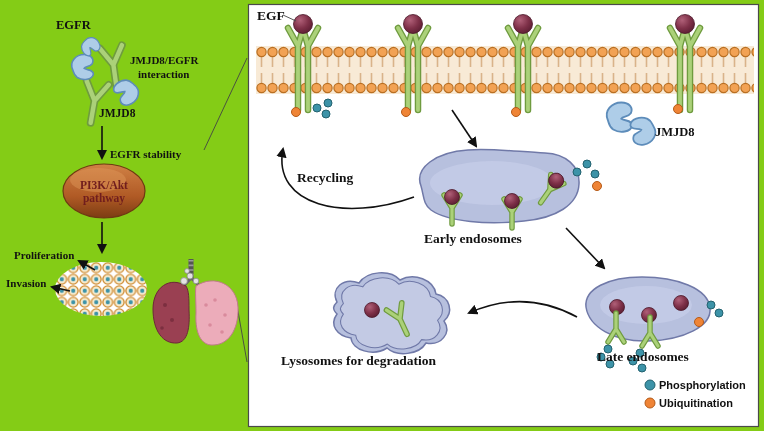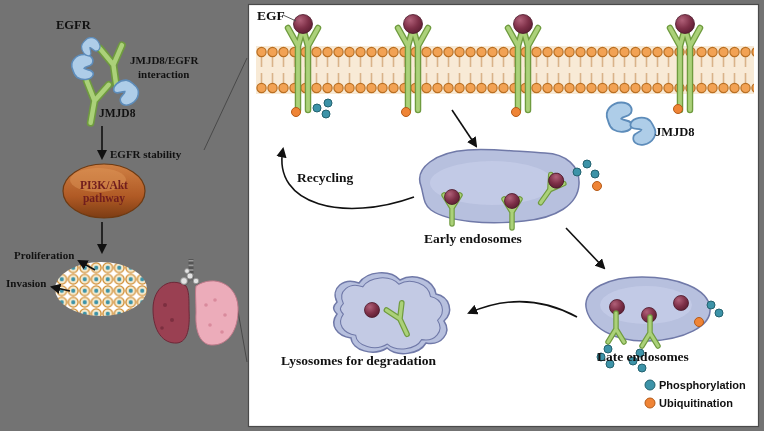--- a/index.html
+++ b/index.html
@@ -1,16 +1,16 @@
 <!DOCTYPE html>
 <html><head>
 <meta charset="utf-8">
 <style>
   html,body{margin:0;padding:0;background:#ffffff;}
-  #figure{position:relative;width:764px;height:431px;background:#737373;overflow:hidden;
+  #figure{position:relative;width:764px;height:431px;background:#84cc16;overflow:hidden;
           font-family:"Liberation Serif",serif;}
   svg{display:block;}
   .ydark{stroke:#6f9b3f;stroke-width:5.5;stroke-linecap:round;fill:none;}
   .ylight{stroke:#abd179;stroke-width:3.2;stroke-linecap:round;fill:none;}
   .dimdark{stroke:#6f9b3f;stroke-width:6.5;stroke-linecap:round;fill:none;}
   .dimlight{stroke:#abd179;stroke-width:3.8;stroke-linecap:round;fill:none;}
   .arrow{stroke:#111;stroke-width:1.6;fill:none;}
   .thinline{stroke:#444;stroke-width:0.9;fill:none;}
   .lbl{font-family:"Liberation Serif",serif;font-weight:bold;fill:#111;}
   .s13{font-size:13.5px}.s12{font-size:12.5px}.s11{font-size:11px}.s115{font-size:11.5px}

